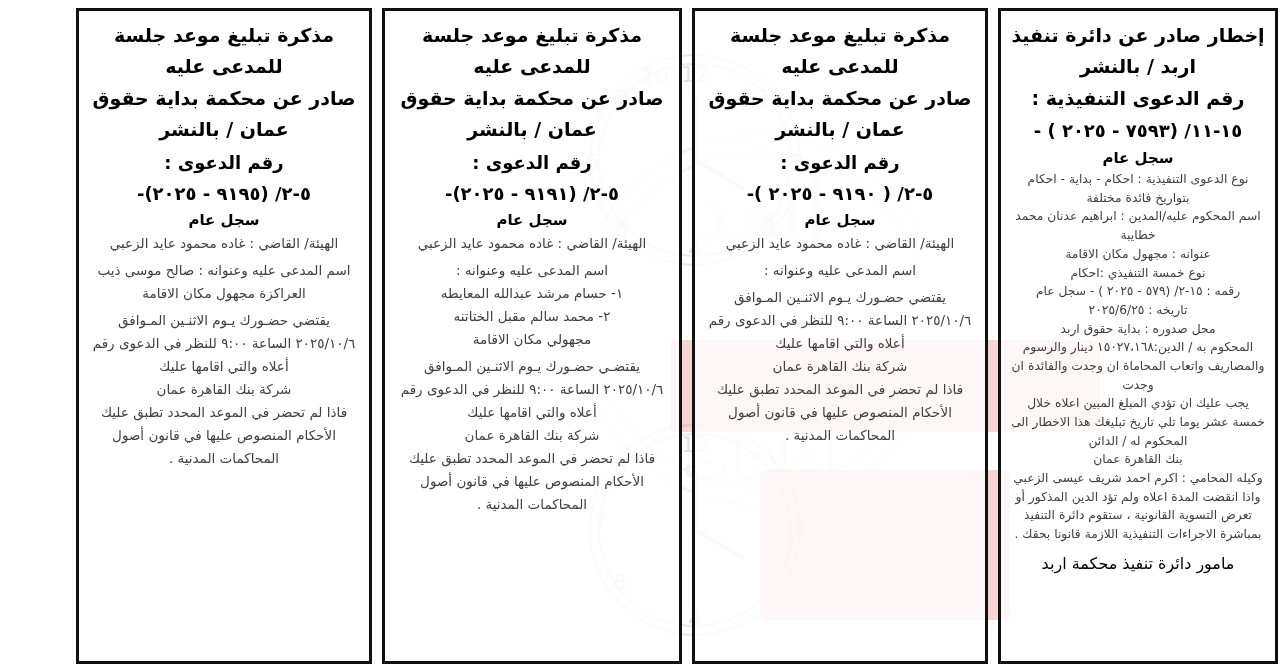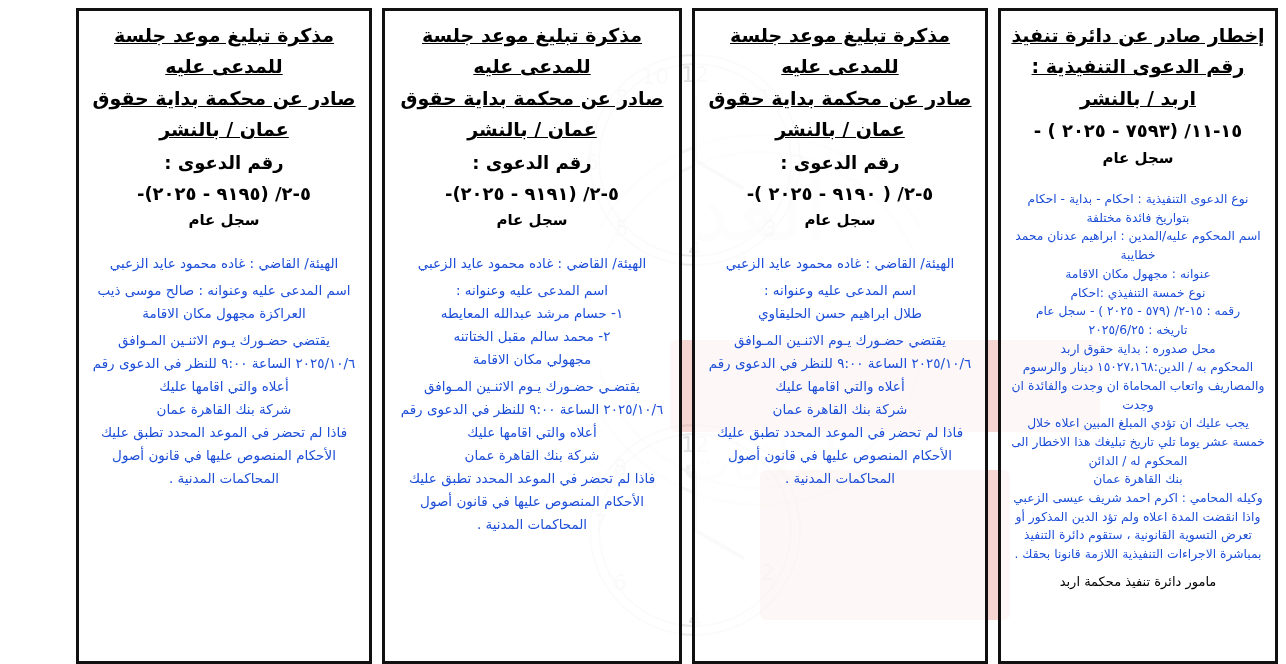--- a/index.html
+++ b/index.html
@@ -70,43 +70,42 @@
   .col-2 { width: 296px; }
   .col-3 { width: 300px; }
   .col-4 { width: 296px; }
 
   .n-title {
     font-size: 19px;
     font-weight: bold;
     line-height: 1.55;
     color: #000;
     margin-bottom: 2px;
-    text-decoration: underline;
   }
   .n-case {
     font-size: 18px;
     font-weight: bold;
     line-height: 1.6;
     margin-top: 2px;
   }
   .n-reg {
     font-size: 15px;
     font-weight: bold;
     line-height: 1.6;
   }
   .n-body {
     font-size: 13.5px;
     line-height: 1.7;
     text-align: center;
-    color: #1d4ed8;
-    margin-top: 20px;
+    color: #404040;
+    margin-top: 0;
   }
   .n-line { display: block; }
   .n-footer {
-    font-size: 13px;
+    font-size: 16px;
     margin-top: 10px;
     text-align: center;
   }
 
   
   .dense {
     font-size: 12.3px;
     line-height: 1.52;
     text-align: center;
   }
@@ -164,22 +163,22 @@
     <rect x="30" y="40" width="430" height="92" rx="6"></rect>
     <rect x="120" y="170" width="250" height="150" rx="6"></rect>
   </g>
 </svg>
 
 <div class="board">
 
   <div class="notice col-1">
     <div class="title-block">
       <div class="n-title n-line">إخطار صادر عن دائرة تنفيذ</div>
+      <div class="n-title n-line">اربد / بالنشر</div>
       <div class="n-title n-line">رقم الدعوى التنفيذية :</div>
-      <div class="n-title n-line">اربد / بالنشر</div>
     </div>
     <div class="n-case">١٥-١١/ (٧٥٩٣ - ٢٠٢٥ ) -</div>
     <div class="n-reg">سجل عام</div>
     <div class="n-body dense">
       <span class="n-line">نوع الدعوى التنفيذية : احكام - بداية - احكام بتواريخ فائدة مختلفة</span>
       <span class="n-line">اسم المحكوم عليه/المدين : ابراهيم عدنان محمد خطايبة</span>
       <span class="n-line">عنوانه : مجهول مكان الاقامة</span>
       <span class="n-line">نوع خمسة التنفيذي :احكام</span>
       <span class="n-line">رقمه : ١٥-٢/ (٥٧٩ - ٢٠٢٥ ) - سجل عام</span>
       <span class="n-line">تاريخه : ٢٠٢٥/6/٢٥</span>
@@ -200,21 +199,20 @@
       <div class="n-title n-line">صادر عن محكمة بداية حقوق</div>
       <div class="n-title n-line">عمان  / بالنشر</div>
     </div>
     <div class="n-case">رقم الدعوى  :</div>
     <div class="n-case">٥-٢/ ( ٩١٩٠ - ٢٠٢٥ )-</div>
     <div class="n-reg">سجل عام</div>
     <div class="n-body">
       <span class="n-line">الهيئة/ القاضي  : غاده محمود عايد الزعبي</span>
       <div class="sep"></div>
       <span class="n-line">اسم المدعى عليه وعنوانه  :</span>
-      <span class="n-line">طلال ابراهيم حسن الحليقاوي</span>
       <div class="sep"></div>
       <span class="n-line">يقتضي حضـورك يـوم الاثنـين المـوافق ٢٠٢٥/١٠/٦ الساعة ٩:٠٠ للنظر في الدعوى رقم أعلاه والتي اقامها عليك</span>
       <span class="n-line">شركة بنك القاهرة عمان</span>
       <span class="n-line">فاذا لم تحضر في الموعد المحدد تطبق عليك الأحكام المنصوص عليها في قانون أصول المحاكمات المدنية .</span>
     </div>
   </div>
 
   <div class="notice col-3">
     <div class="title-block">
       <div class="n-title n-line">مذكرة تبليغ موعد جلسة</div>

